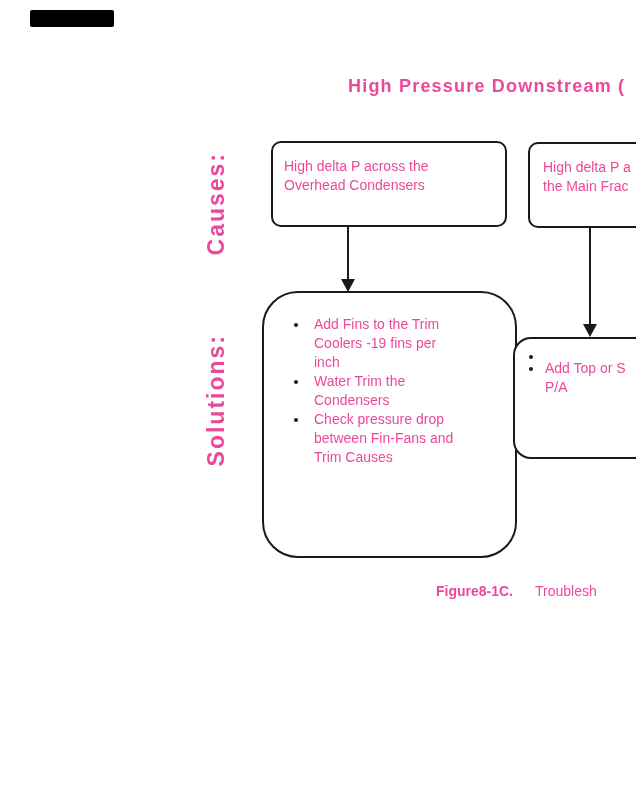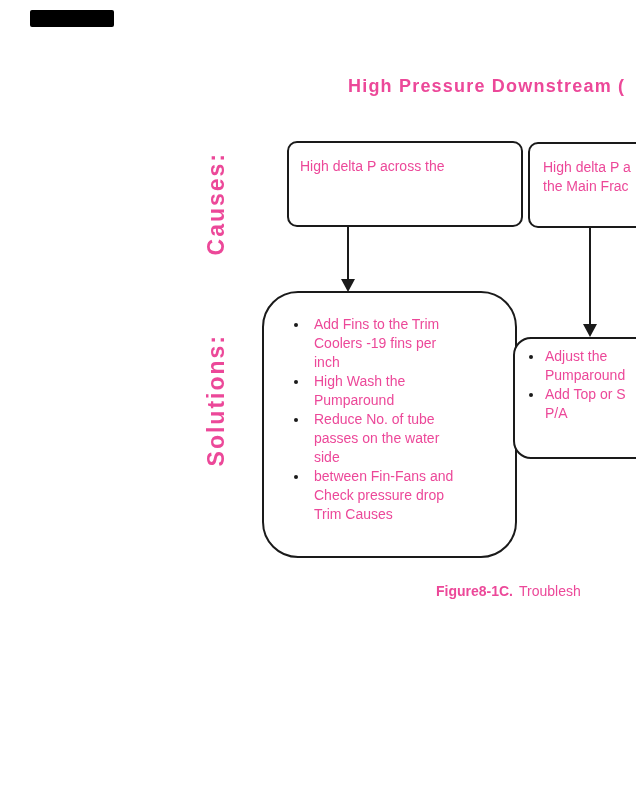--- a/index.html
+++ b/index.html
@@ -18,21 +18,21 @@
   .vlabel {
     position:absolute; writing-mode:vertical-rl; transform:rotate(180deg);
     font-weight:bold; font-size:23px; letter-spacing:2px; white-space:nowrap;
   }
   .vlabel-causes   { left:203px; top:152px; }
   .vlabel-solutions{ left:203px; top:334px; }
   .box {
     position:absolute; border:2px solid #1a1a1a; box-sizing:border-box;
     background:#ffffff; font-size:14px; line-height:19px;
   }
-  .cause-box-1 { left:287px; top:141px; width:236px; height:86px; border-radius:10px; padding:14px 11px; }
+  .cause-box-1 { left:271px; top:141px; width:236px; height:86px; border-radius:10px; padding:14px 11px; }
   .cause-box-2 { left:528px; top:142px; width:220px; height:86px; border-radius:10px; padding:14px 13px; }
   .sol-box-1 { left:262px; top:291px; width:255px; height:267px; border-radius:36px; padding:22px 10px 0 30px; }
   .sol-box-2 { left:513px; top:337px; width:215px; height:122px; border-radius:18px; padding:8px 8px 0 14px; }
   .li { display:flex; align-items:flex-start; }
   .dot {
     flex:none; width:4px; height:4px; border-radius:50%;
     background:#1a1a1a; margin:8px 16px 0 0;
   }
   .sol-box-2 .dot { margin-right:12px; }
   .ln { white-space:nowrap; }
@@ -43,37 +43,38 @@
     border-top:13px solid #1a1a1a;
   }
   .a1-line { left:347px; top:227px; height:54px; }
   .a1-head { left:341px; top:279px; }
   .a2-line { left:589px; top:228px; height:97px; }
   .a2-head { left:583px; top:324px; }
   .caption {
     position:absolute; left:436px; top:583px; font-size:14px; white-space:nowrap;
   }
   .caption .cap-label { font-weight:bold;text-align:center; }
-  .caption .cap-text { margin-left:6px; }
+  .caption .cap-text { margin-left:22px; }
 </style>
 </head>
 <body>
 
 <div class="page">
 
   <div class="artifact-bar"></div>
 
   <div class="title"><span>High Pressure Downstream</span>
     <span>(</span></div>
 
   <div class="vlabel vlabel-causes">Causes:</div>
   <div class="vlabel vlabel-solutions">Solutions:</div>
 
   <div class="box cause-box-1">
     <div class="ln">High delta P across the</div>
+    <div class="ln">Overhead Condensers</div>
   </div>
 
   <div class="box cause-box-2">
     <div class="ln">High delta P a</div>
     <div class="ln">the Main Frac</div>
   </div>
 
   <div class="arrow-line a1-line"></div>
   <div class="arrow-head a1-head"></div>
 
@@ -85,49 +86,37 @@
       <span class="dot"></span>
       <span>
         <div class="ln">Add Fins to the Trim</div>
         <div class="ln">Coolers -19 fins per</div>
         <div class="ln">inch</div>
       </span>
     </div>
     <div class="li">
       <span class="dot"></span>
       <span>
-        <div class="ln">High Wash the</div>
-        <div class="ln">Pumparound</div>
+        <div class="ln">Water Trim the</div>
+        <div class="ln">Condensers</div>
       </span>
     </div>
     <div class="li">
       <span class="dot"></span>
       <span>
-        <div class="ln">Reduce No. of tube</div>
-        <div class="ln">passes on the water</div>
-        <div class="ln">side</div>
-      </span>
-    </div>
-    <div class="li">
-      <span class="dot"></span>
-      <span>
+        <div class="ln">Check pressure drop</div>
         <div class="ln">between Fin-Fans and</div>
-        <div class="ln">Check pressure drop</div>
         <div class="ln">Trim Causes</div>
       </span>
     </div>
   </div>
 
   <div class="box sol-box-2">
     <div class="li">
       <span class="dot"></span>
-      <span>
-        <div class="ln">Adjust the</div>
-        <div class="ln">Pumparound</div>
-      </span>
     </div>
     <div class="li">
       <span class="dot"></span>
       <span>
         <div class="ln">Add Top or S</div>
         <div class="ln">P/A</div>
       </span>
     </div>
   </div>
 

